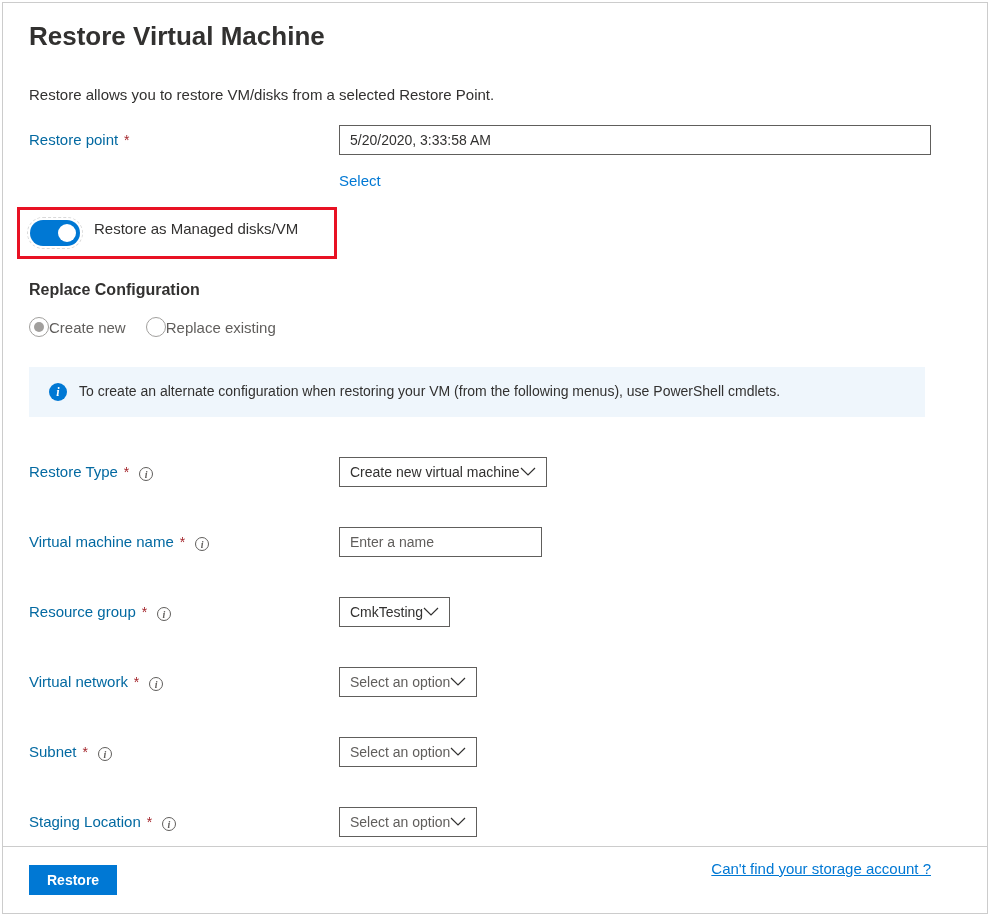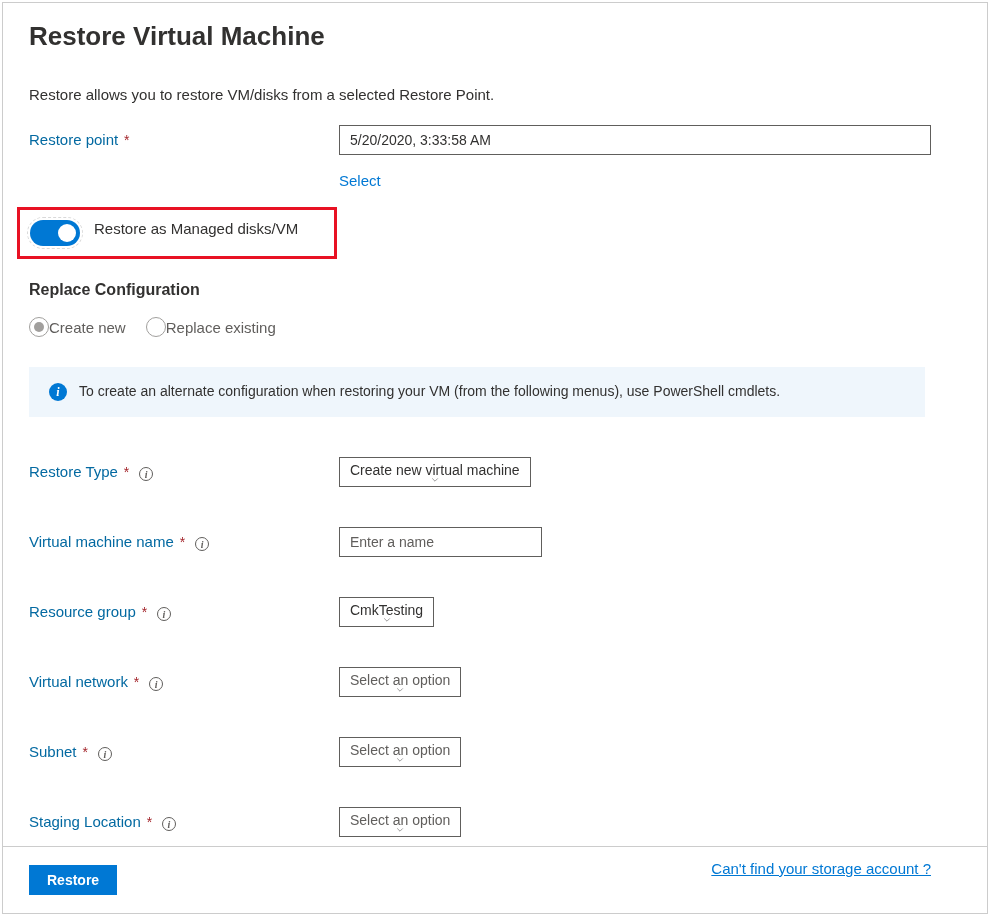--- a/index.html
+++ b/index.html
@@ -94,21 +94,20 @@
       padding: 4px 10px;
       border: 1px solid #605e5c;
       font-size: 14px;
       font-family: inherit;
       color: #323130;
       background: #fff;
       display: flex;
       align-items: center;
       justify-content: space-between;
       cursor: pointer;
-      flex-direction: column;
     }
     .select-input .chevron {
       width: 16px;
       height: 10px;
     }
     .select-placeholder {
       color: #605e5c;
     }
     .link {
       color: #0078d4;

